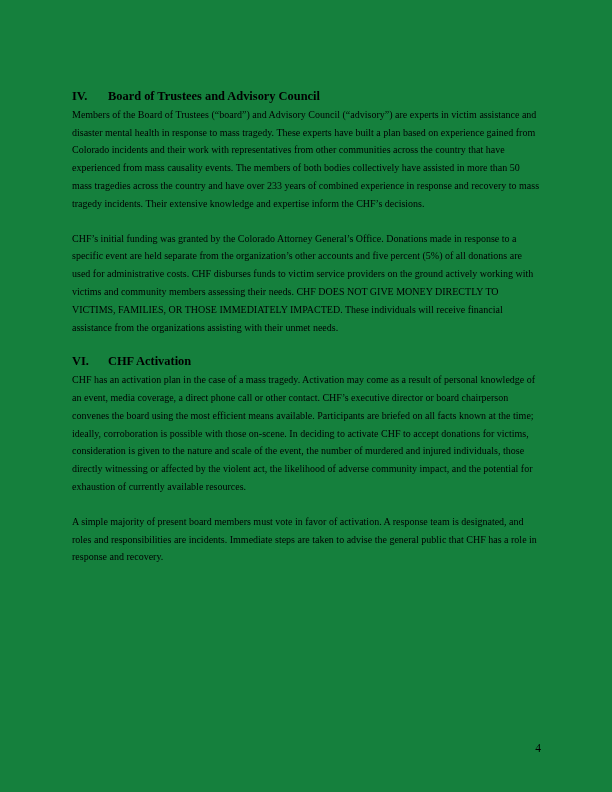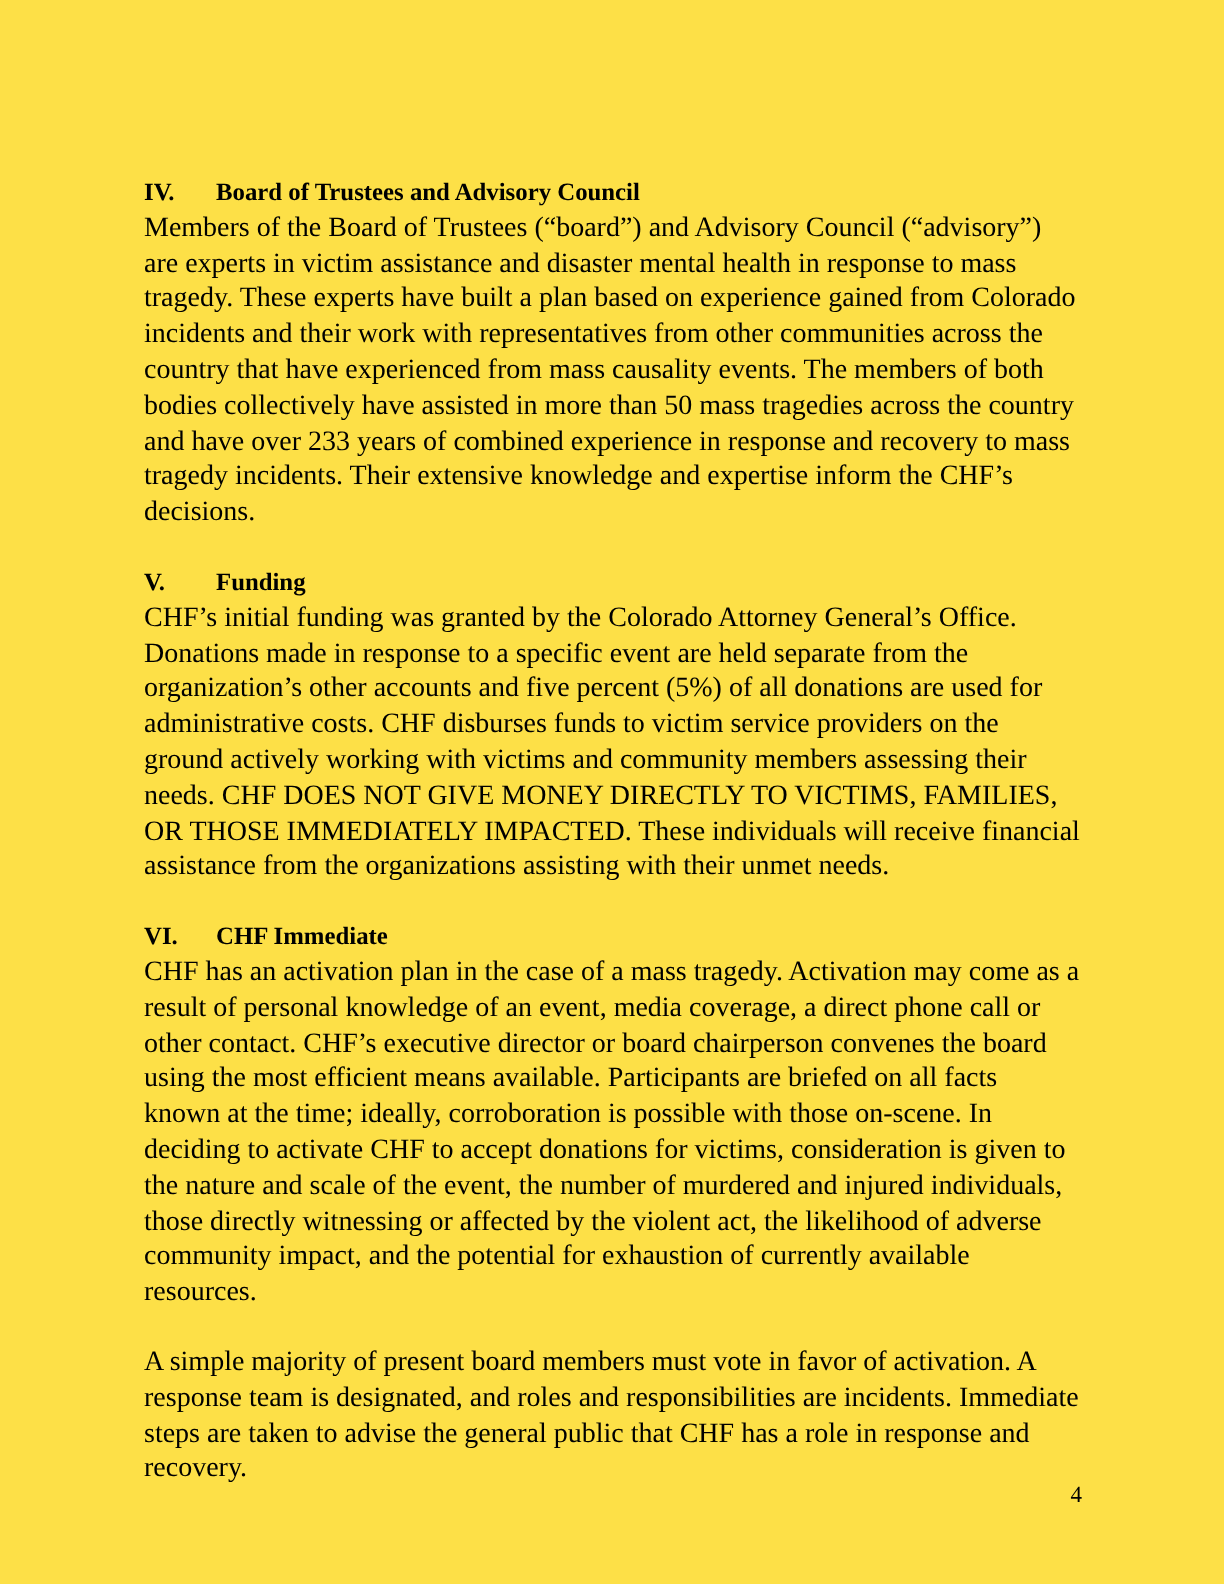--- a/index.html
+++ b/index.html
@@ -4,21 +4,21 @@
 <style>
   html, body {
     margin: 0;
     padding: 0;
     background: #ffffff;
   }
   .page {
     position: relative;
     width: 612px;
     height: 792px;
-    background: #fde047;
+    background: #15803d;
     color: #000000;
     font-family: "Liberation Serif", "DejaVu Serif", serif;
     overflow: hidden;
   }
   .content {
     position: absolute;
     left: 72px;
     top: 88px;
     width: 468px;
   }
@@ -30,21 +30,21 @@
     font-size: 12.4px;
     line-height: 17.8px;
     font-weight: bold;
   }
   .sec-num {
     display: inline-block;
     width: 36px;
   }
   .para {
     margin: 0;
-    font-size: 14px;
+    font-size: 10px;
     line-height: 17.8px;
     text-align: left;
   }
   .para + .para {
     margin-top: 17px;
   }
   .page-number {
     position: absolute;
     top: 741px;
     right: 71px;
@@ -58,26 +58,25 @@
 
 <div class="page">
   <div class="content">
 
     <section class="doc-section">
       <h2 class="heading"><span class="sec-num">IV.</span><span class="sec-title">Board of Trustees and Advisory Council</span></h2>
       <p class="para">Members of the Board of Trustees (“board”) and Advisory Council (“advisory”) are experts in victim assistance and disaster mental health in response to mass tragedy. These experts have built a plan based on experience gained from Colorado incidents and their work with representatives from other communities across the country that have experienced from mass causality events. The members of both bodies collectively have assisted in more than 50 mass tragedies across the country and have over 233 years of combined experience in response and recovery to mass tragedy incidents. Their extensive knowledge and expertise inform the CHF’s decisions.</p>
     </section>
 
     <section class="doc-section">
-      <h2 class="heading"><span class="sec-num">V.</span><span class="sec-title">Funding</span></h2>
       <p class="para">CHF’s initial funding was granted by the Colorado Attorney General’s Office. Donations made in response to a specific event are held separate from the organization’s other accounts and five percent (5%) of all donations are used for administrative costs. CHF disburses funds to victim service providers on the ground actively working with victims and community members assessing their needs. CHF DOES NOT GIVE MONEY DIRECTLY TO VICTIMS, FAMILIES, OR THOSE IMMEDIATELY IMPACTED. These individuals will receive financial assistance from the organizations assisting with their unmet needs.</p>
     </section>
 
     <section class="doc-section">
-      <h2 class="heading"><span class="sec-num">VI.</span><span class="sec-title">CHF Immediate</span></h2>
+      <h2 class="heading"><span class="sec-num">VI.</span><span class="sec-title">CHF Activation</span></h2>
       <p class="para">CHF has an activation plan in the case of a mass tragedy. Activation may come as a result of personal knowledge of an event, media coverage, a direct phone call or other contact. CHF’s executive director or board chairperson convenes the board using the most efficient means available. Participants are briefed on all facts known at the time; ideally, corroboration is possible with those on-scene. In deciding to activate CHF to accept donations for victims, consideration is given to the nature and scale of the event, the number of murdered and injured individuals, those directly witnessing or affected by the violent act, the likelihood of adverse community impact, and the potential for exhaustion of currently available resources.</p>
       <p class="para">A simple majority of present board members must vote in favor of activation. A response team is designated, and roles and responsibilities are incidents. Immediate steps are taken to advise the general public that CHF has a role in response and recovery.</p>
     </section>
 
   </div>
 
   <div class="page-number">4</div>
 </div>
 
 </body></html>

